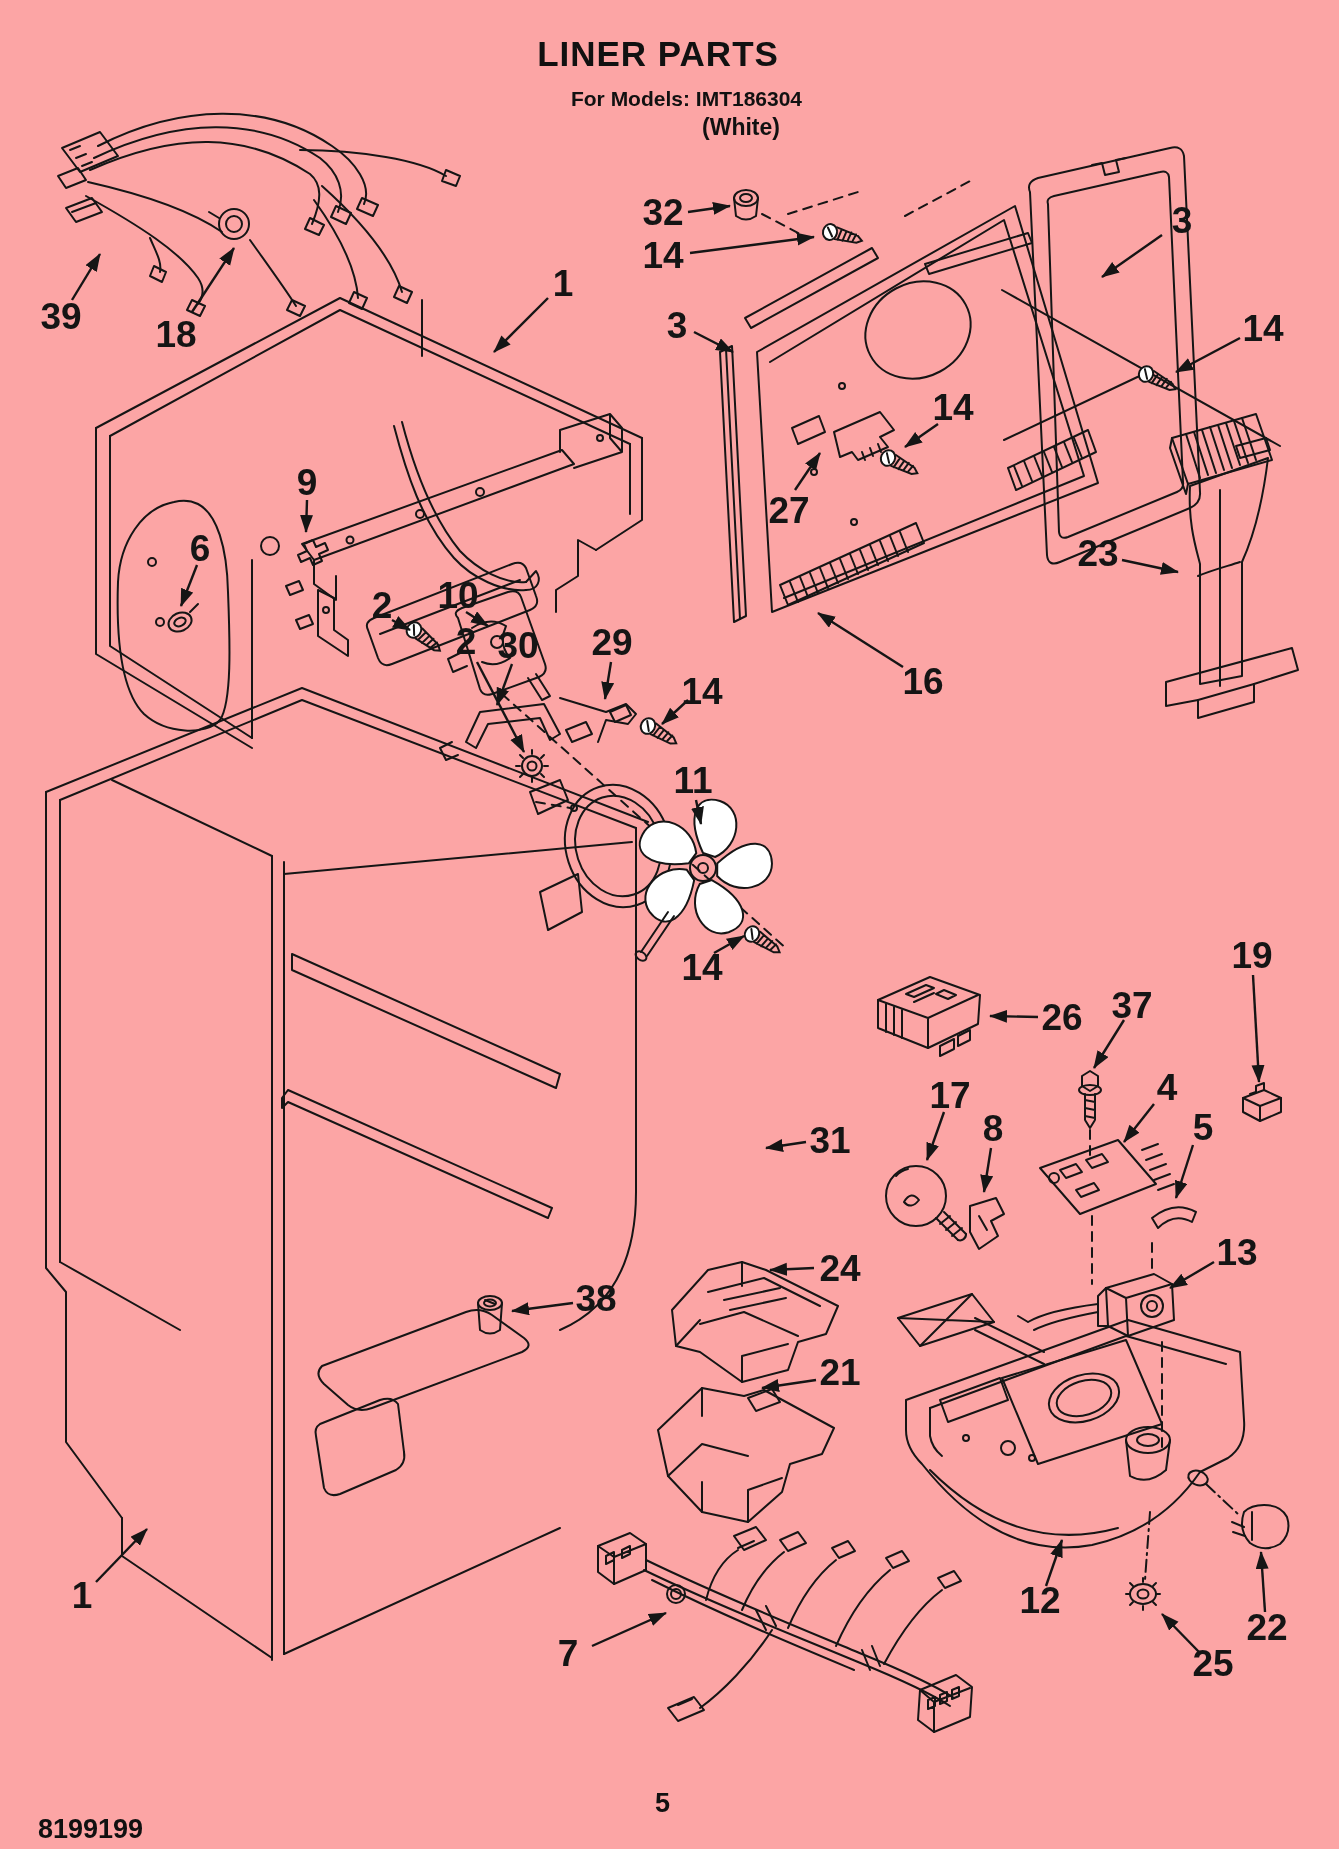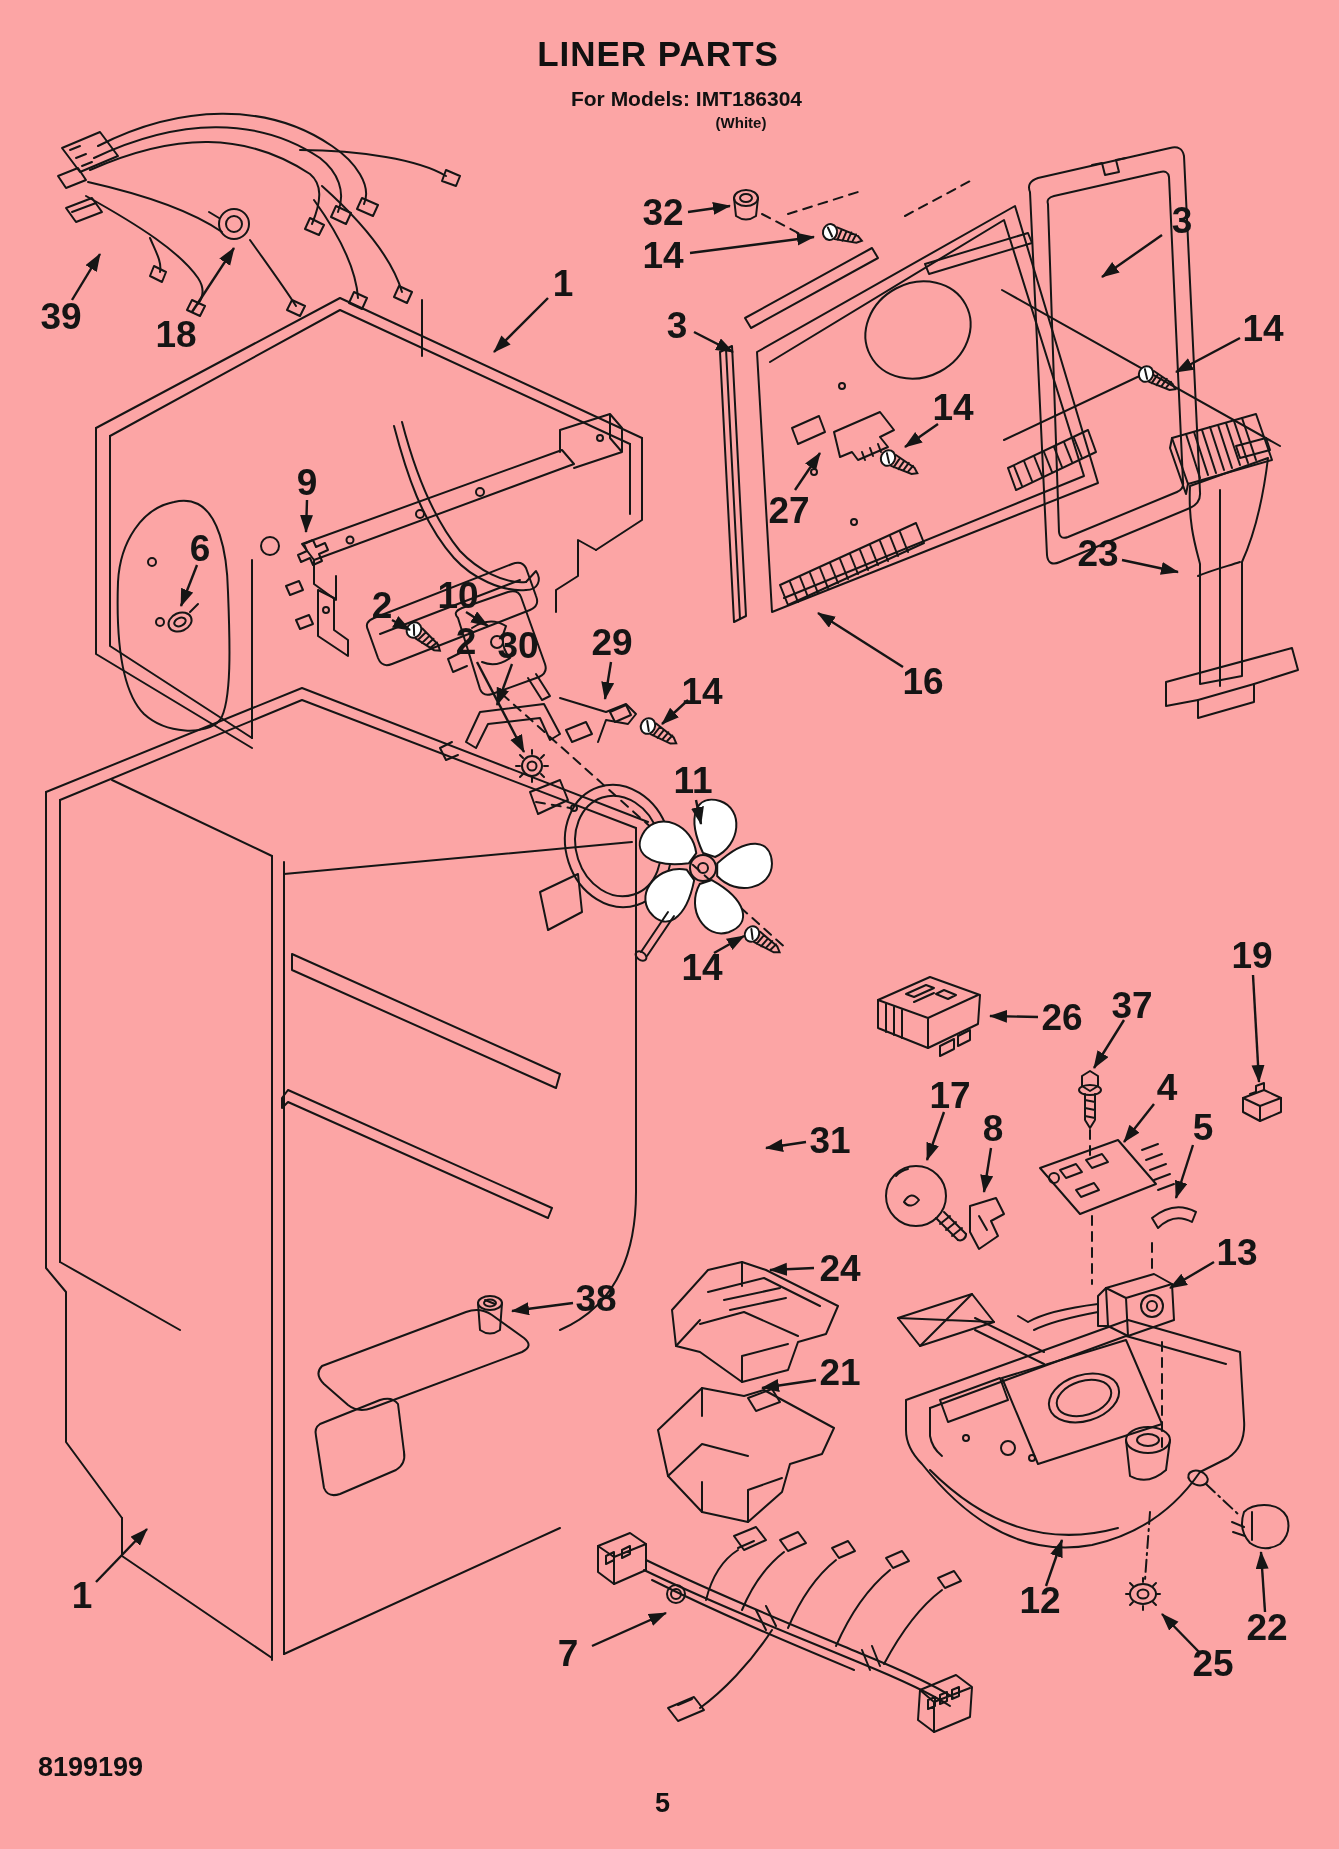--- a/index.html
+++ b/index.html
@@ -1,23 +1,23 @@
 <!DOCTYPE html>
 <html><head>
 <meta charset="utf-8">
 <style>
   html,body{margin:0;padding:0;background:#e8e8e8;}
   .page{position:relative;width:1339px;height:1849px;background:#fca5a5;
         font-family:"Liberation Sans",sans-serif;color:#111;overflow:hidden;}
   .hdr{position:absolute;font-weight:700;white-space:nowrap;transform:translateX(-50%);}
   .hdr.title{left:658px;top:34px;font-size:35px;letter-spacing:1px;}
   .hdr.models{left:669px;top:87px;font-size:21px;padding-left:35px;}
-  .hdr.finish{left:741px;top:114px;font-size:15px;}
+  .hdr.finish{left:741px;top:114px;font-size:23px;}
   .ftr{position:absolute;font-size:27px;font-weight:700;white-space:nowrap;}
-  .ftr.doc{left:38px;top:1752px;}
+  .ftr.doc{left:38px;top:1814px;}
   .ftr.pg{left:655px;top:1788px;}
   svg.canvas{position:absolute;left:0;top:0;}
   svg .art path, svg .art line, svg .art circle, svg .art ellipse, svg .art polyline{
      fill:none;stroke:#151515;stroke-width:2;stroke-linecap:round;stroke-linejoin:round;}
   svg .fillw{fill:#ffffff;}
   svg .dark{fill:#151515;stroke:none;}
   svg .thin{stroke-width:1.5;}
   svg .dash{stroke-dasharray:9 7;}
   svg .dashdot{stroke-dasharray:12 5 2 5;}
   svg .arrows line{stroke:#151515;stroke-width:2.4;}

